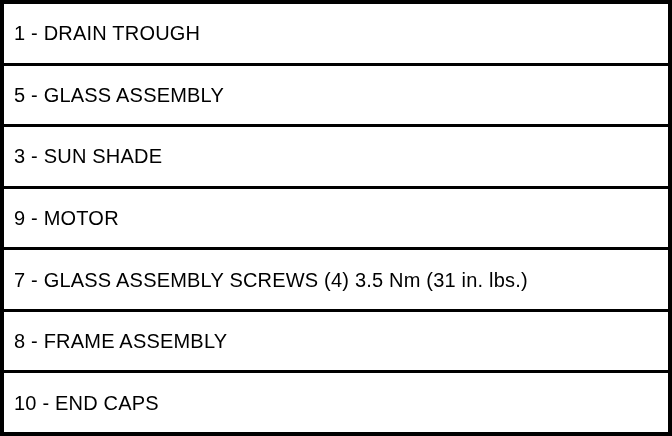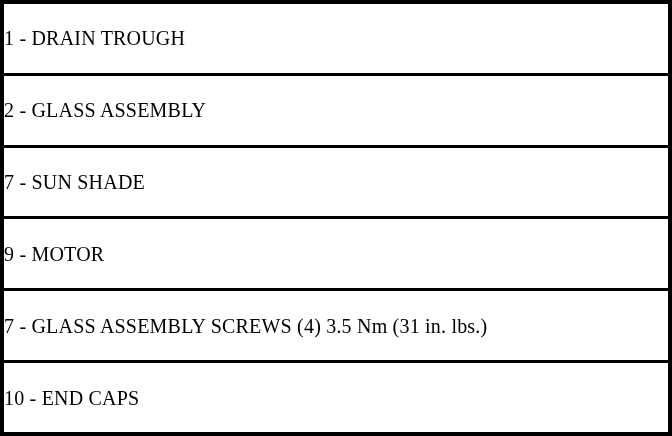--- a/index.html
+++ b/index.html
@@ -20,50 +20,52 @@
     background: #ffffff;
     display: flex;
     flex-direction: column;
   }
   .legend-row {
     box-sizing: border-box;
     flex: 1 1 0;
     border-bottom: 3px solid #000000;
     display: flex;
     align-items: center;
-    padding-left: 0;
+    padding-left: 10px;
     overflow: hidden;
-    font-family: Liberation Serif, serif;
   }
   .legend-row:last-child {
     border-bottom: none;
   }
   .legend-text {
     font-size: 20px;
     line-height: 20px;
     color: #000000;
     letter-spacing: 0.2px;
     white-space: nowrap;
   }
 </style>
 </head>
 <body>
 
 <div class="legend-table">
   <div class="legend-row">
     <span class="legend-text">1 - DRAIN TROUGH</span>
   </div>
   <div class="legend-row">
-    <span class="legend-text">2 - GLASS ASSEMBLY</span>
+    <span class="legend-text">5 - GLASS ASSEMBLY</span>
   </div>
   <div class="legend-row">
-    <span class="legend-text">7 - SUN SHADE</span>
+    <span class="legend-text">3 - SUN SHADE</span>
   </div>
   <div class="legend-row">
     <span class="legend-text">9 - MOTOR</span>
   </div>
   <div class="legend-row">
     <span class="legend-text">7 - GLASS ASSEMBLY SCREWS (4) 3.5 Nm (31 in. lbs.)</span>
   </div>
   <div class="legend-row">
+    <span class="legend-text">8 - FRAME ASSEMBLY</span>
+  </div>
+  <div class="legend-row">
     <span class="legend-text">10 - END CAPS</span>
   </div>
 </div>
 
 </body></html>

